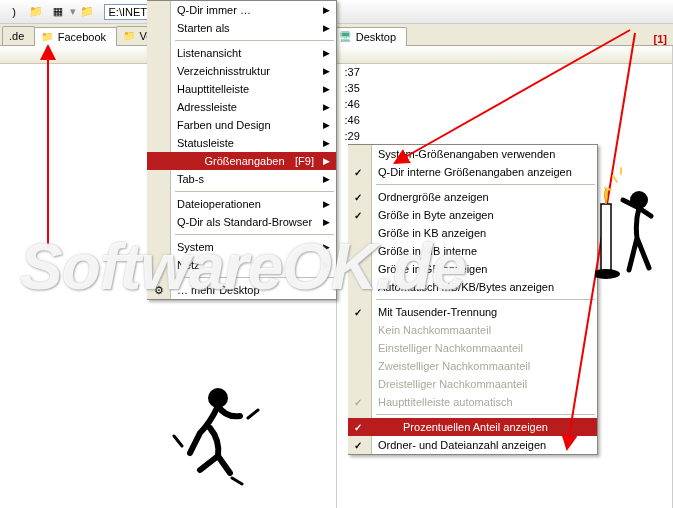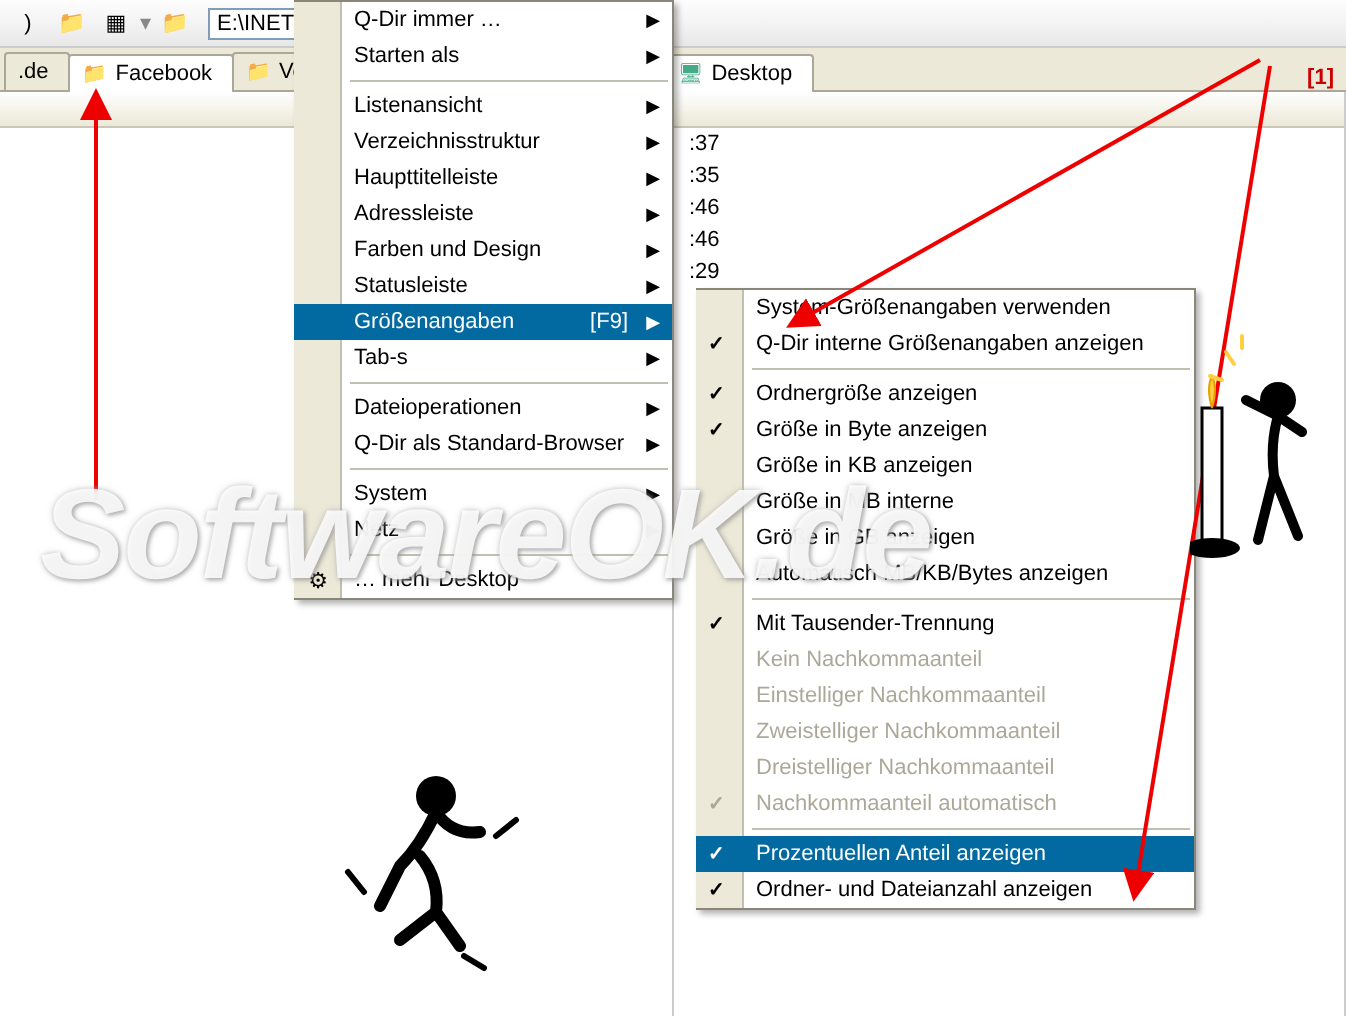--- a/index.html
+++ b/index.html
@@ -24,21 +24,21 @@
     .file-size { text-align: right; width: 60px; }
     .file-type { width: 20px; padding-left: 8px; }
     .underlined-val { text-decoration: underline; }
     
     .right-pane-list { padding: 2px 0; }
     .time-row { height: 16px; padding-left: 8px; }
     
     .menu { position: absolute; background: #fff; border: 1px solid #8a867a; border-left: none; box-shadow: 2px 2px 3px rgba(0,0,0,0.3); }
     .menu-gutter { width: 24px; background: #ece9d8; position: absolute; top: 0; bottom: 0; left: 0; border-right: 1px solid #c0c0b0; }
     .menu-item { padding: 3px 24px 3px 30px; white-space: nowrap; position: relative; display: flex; align-items: center; min-height: 18px; }
-    .menu-item.hover { background: #0369a1; color: #fff; }
+    .menu-item.hover { background: #b91c1c; color: #fff; justify-content: center; }
     .menu-item.disabled { color: #aca899; }
     .menu-sep { height: 1px; background: #c0c0b0; margin: 3px 2px 3px 28px; }
     .submenu-arrow { position: absolute; right: 6px; font-size: 9px; }
     .check { position: absolute; left: 6px; font-size: 10px; font-weight: bold; }
     .shortcut { position: absolute; right: 22px; }
     .menu-item.hover .shortcut { color: #fff; }
     .menu-icon { position: absolute; left: 4px; width: 16px; height: 16px; display: flex; align-items: center; justify-content: center; }
     
     #main-menu { top: 0; left: 147px; width: 190px; }
     #sub-menu { top: 144px; left: 348px; width: 250px; }
@@ -265,21 +265,21 @@
         <span>Einstelliger Nachkommaanteil</span>
       </div>
       <div class="menu-item disabled">
         <span>Zweistelliger Nachkommaanteil</span>
       </div>
       <div class="menu-item disabled">
         <span>Dreistelliger Nachkommaanteil</span>
       </div>
       <div class="menu-item disabled">
         <span class="check">✓</span>
-        <span>Nachkommaanteil automatisch</span>
+        <span>Haupttitelleiste automatisch</span>
       </div>
       <div class="menu-sep"></div>
       <div class="menu-item hover">
         <span class="check">✓</span>
         <span>Prozentuellen Anteil anzeigen</span>
       </div>
       <div class="menu-item">
         <span class="check">✓</span>
         <span>Ordner- und Dateianzahl anzeigen</span>
       </div>

